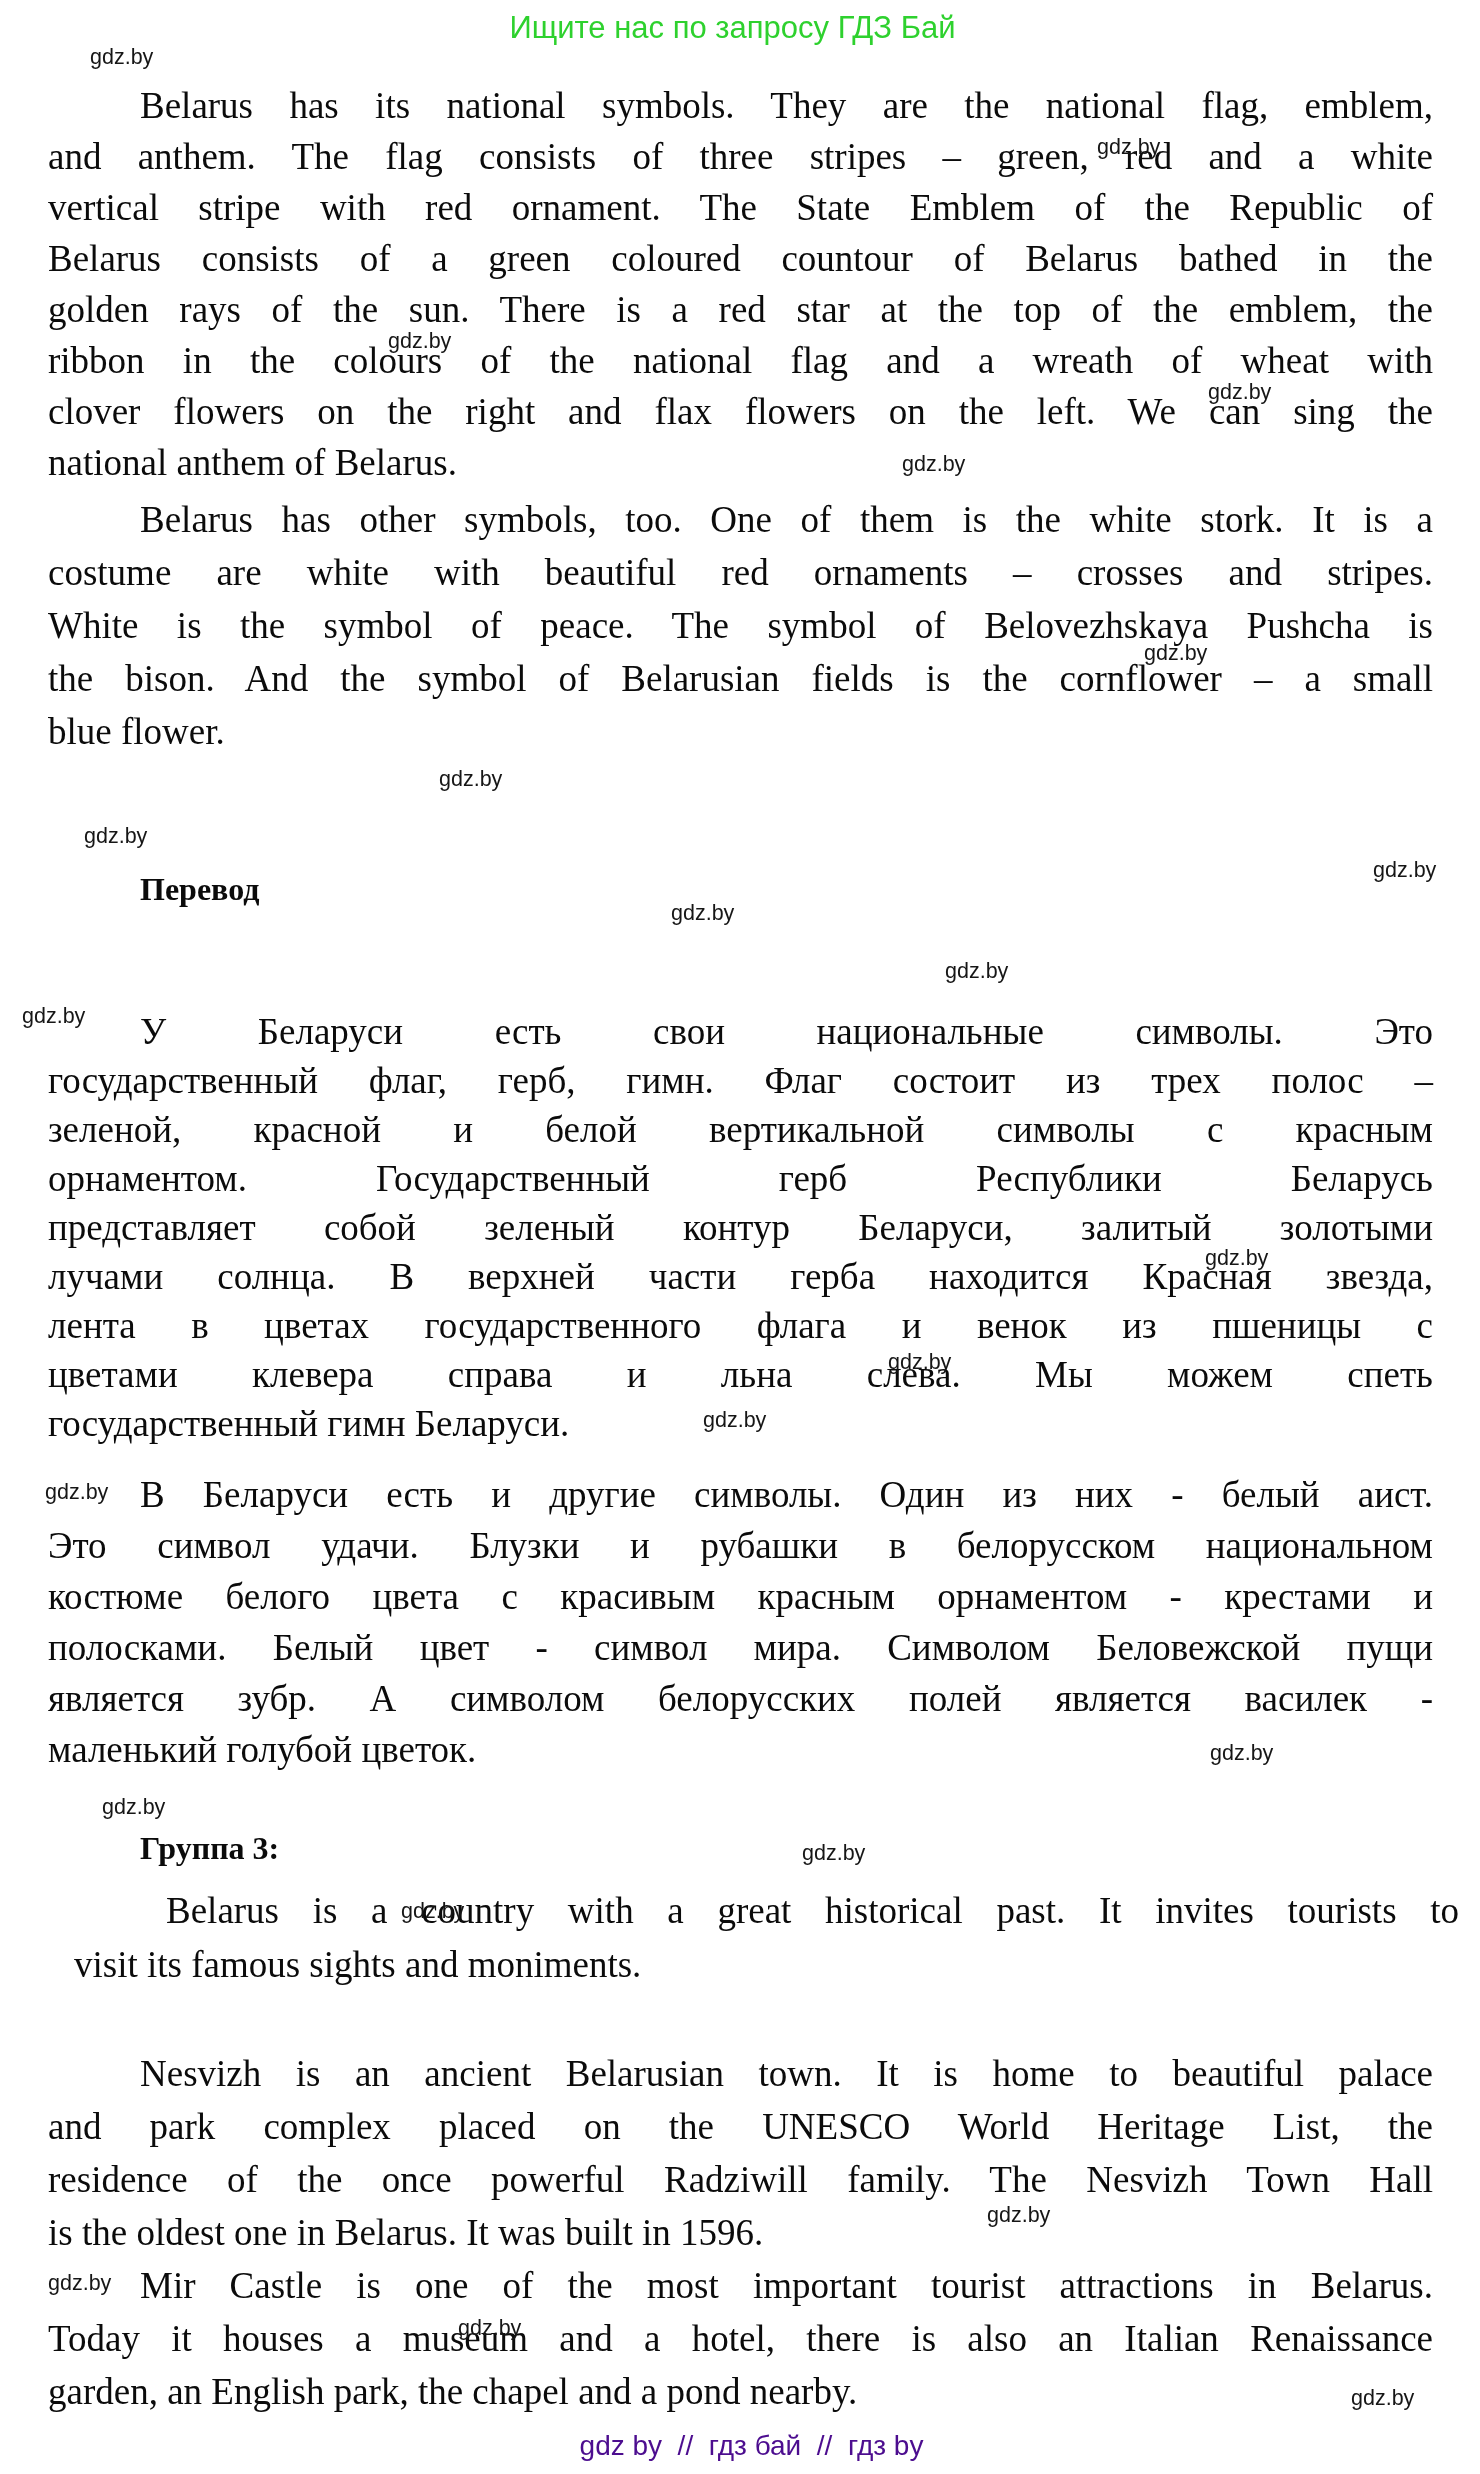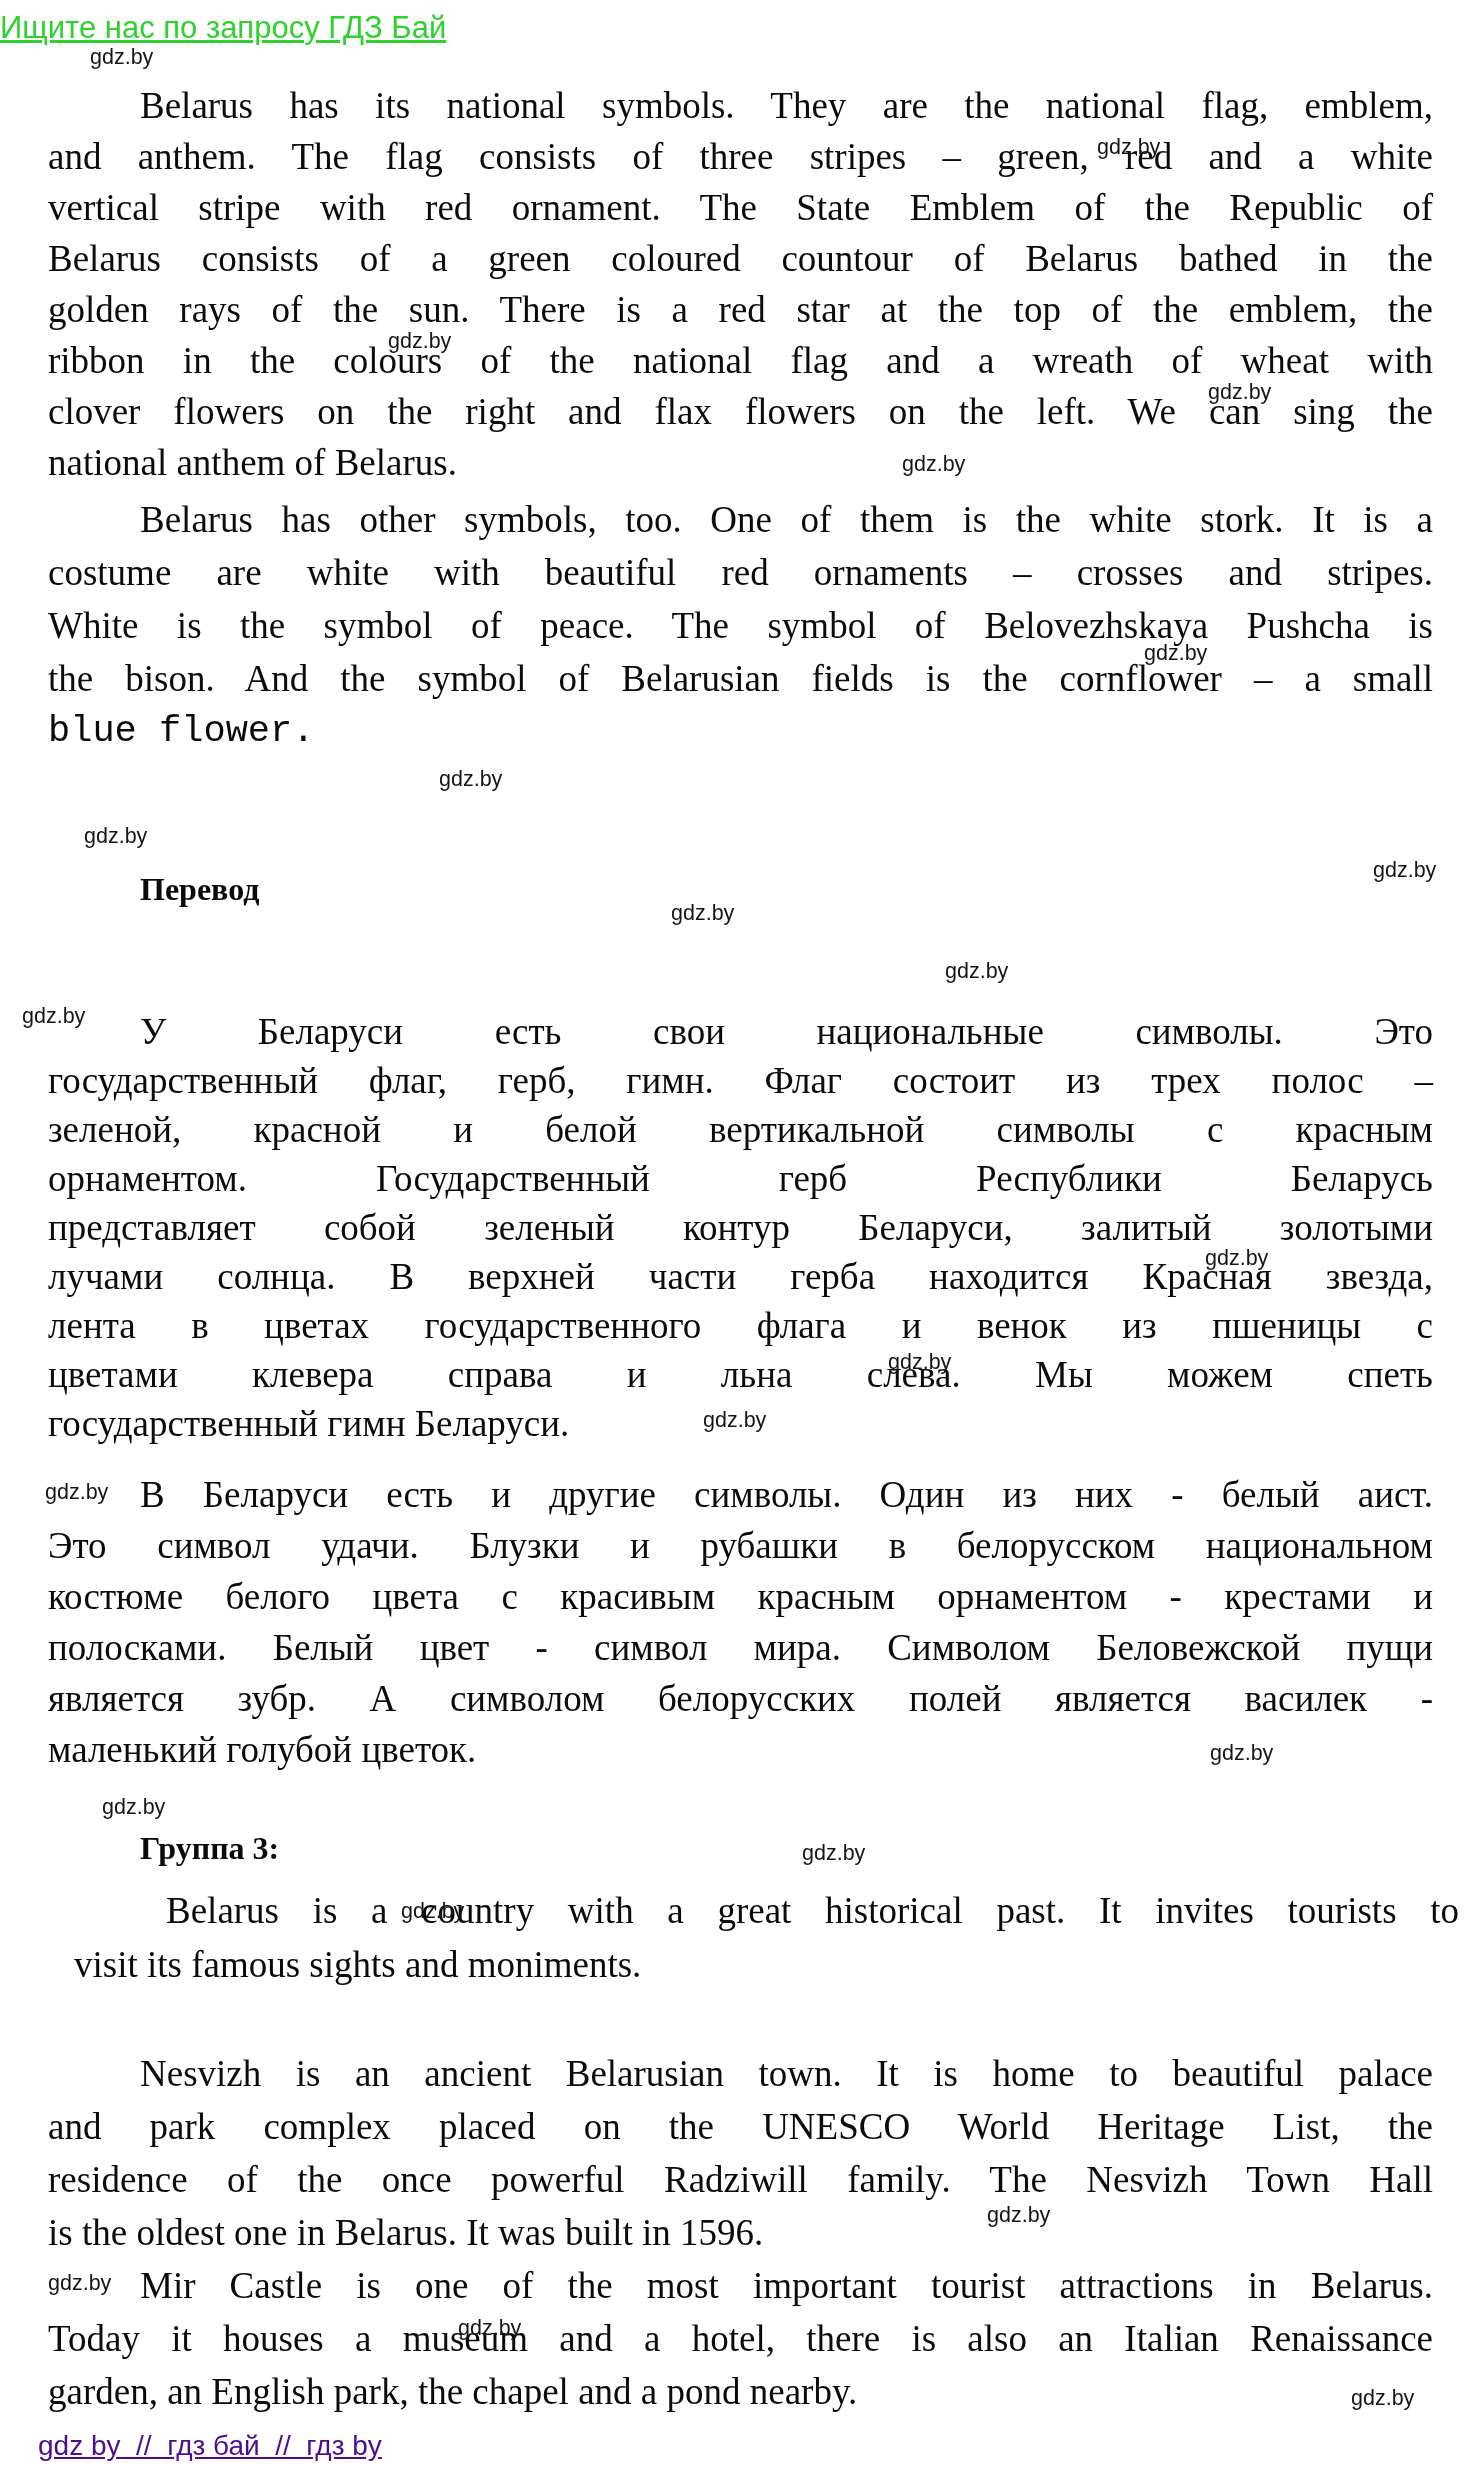--- a/index.html
+++ b/index.html
@@ -8,24 +8,23 @@
     width: 1481px;
     height: 2475px;
     background: #ffffff;
     overflow: hidden;
     font-family: "Liberation Serif", serif;
     color: #0b0b0b;
   }
   .banner {
     position: absolute;
     left: 0; right: 16px;
-    text-align: left;
+    text-align: center;
     font-family: "Liberation Sans", sans-serif;
     white-space: pre;
-    text-decoration: underline;
   }
   #top-banner { top: 9.5px; font-size: 31px; }
   #bottom-banner { top: 2430px; font-size: 28px; }
   .paragraph { position: absolute; left: 48px; width: 1385px; }
   .line {
     text-align: justify;
     text-align-last: justify;
     white-space: nowrap;
     font-size: 37px;
   }
@@ -61,21 +60,21 @@
         <div class="line" style="line-height: 51px;">golden rays of the sun. There is a red star at the top of the emblem, the</div>
         <div class="line" style="line-height: 51px;">ribbon in the colours of the national flag and a wreath of wheat with</div>
         <div class="line" style="line-height: 51px;">clover flowers on the right and flax flowers on the left. We can sing the</div>
         <div class="line last" style="line-height: 51px;">national anthem of Belarus.</div>
       </div>
       <div class="paragraph" style="top: 493px;">
         <div class="line first" style="line-height: 53px;">Belarus has other symbols, too. One of them is the white stork. It is a</div>
         <div class="line" style="line-height: 53px;">costume are white with beautiful red ornaments – crosses and stripes.</div>
         <div class="line" style="line-height: 53px;">White is the symbol of peace. The symbol of Belovezhskaya Pushcha is</div>
         <div class="line" style="line-height: 53px;">the bison. And the symbol of Belarusian fields is the cornflower – a small</div>
-        <div class="line last" style="line-height: 53px; font-family: Liberation Mono, monospace;">blue flower.</div>
+        <div class="line last" style="line-height: 53px;">blue flower.</div>
       </div>
       <div class="heading" style="top: 871px;">Перевод</div>
       <div class="paragraph" style="top: 1007px;">
         <div class="line first" style="line-height: 49px;">У Беларуси есть свои национальные символы. Это</div>
         <div class="line" style="line-height: 49px;">государственный флаг, герб, гимн. Флаг состоит из трех полос –</div>
         <div class="line" style="line-height: 49px;">зеленой, красной и белой вертикальной символы с красным</div>
         <div class="line" style="line-height: 49px;">орнаментом. Государственный герб Республики Беларусь</div>
         <div class="line" style="line-height: 49px;">представляет собой зеленый контур Беларуси, залитый золотыми</div>
         <div class="line" style="line-height: 49px;">лучами солнца. В верхней части герба находится Красная звезда,</div>
         <div class="line" style="line-height: 49px;">лента в цветах государственного флага и венок из пшеницы с</div>

